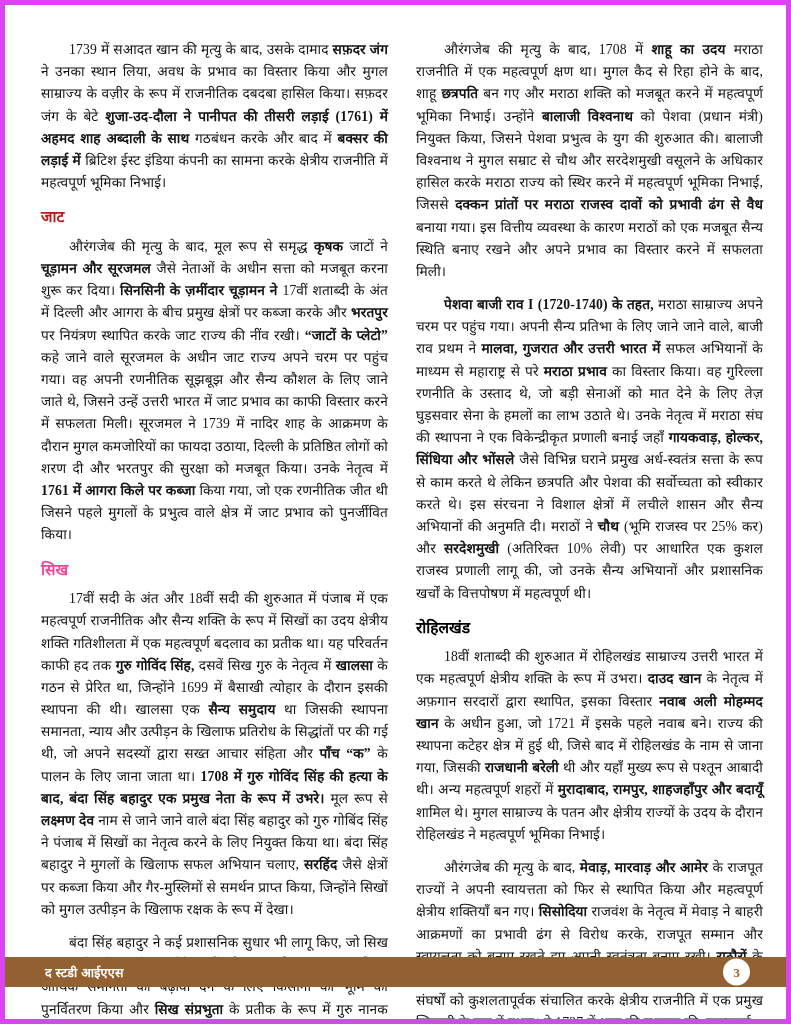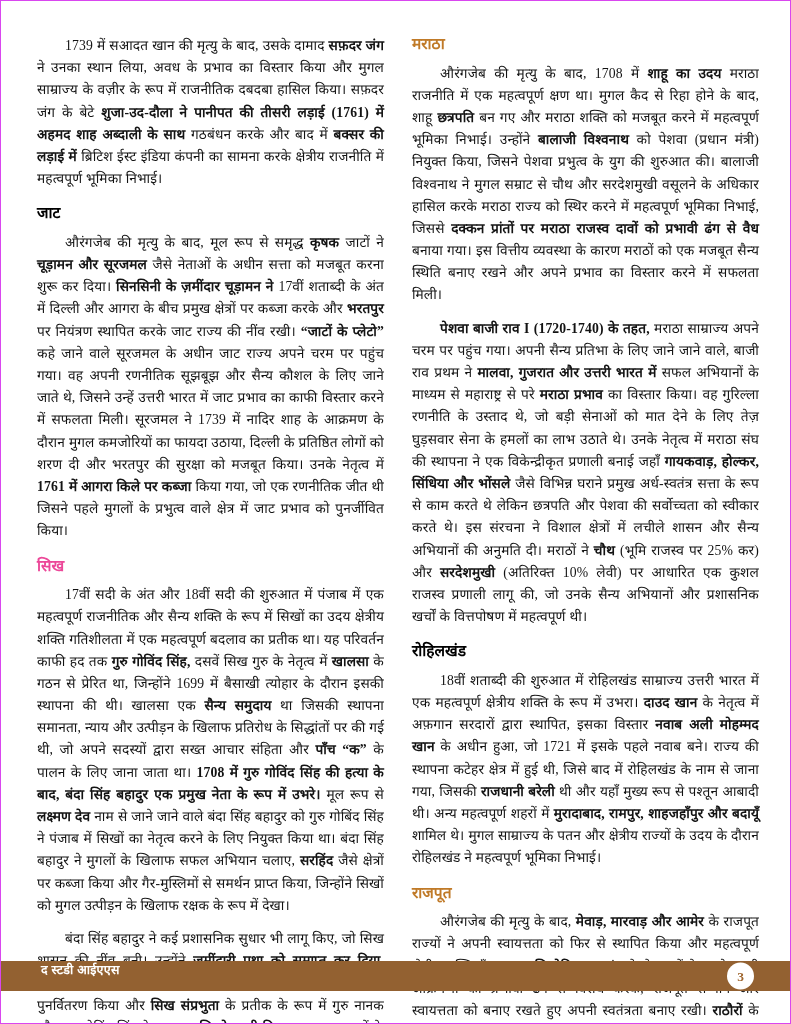--- a/index.html
+++ b/index.html
@@ -7,21 +7,21 @@
     margin: 0;
     padding: 0;
     background: #ffffff;
   }
   .page {
     position: relative;
     width: 791px;
     height: 1024px;
     background: #ffffff;
     box-sizing: border-box;
-    border: 1px solid #d946ef;
+    border: 5px solid #d946ef;
     overflow: hidden;
     font-family: "Liberation Serif", "DejaVu Serif", serif;
   }
   .content {
     position: absolute;
     left: 36px;
     top: 34px;
     width: 722px;
     height: 900px;
     display: flex;
@@ -56,20 +56,21 @@
     font-weight: bold;
   }
   .footer-bar {
     position: absolute;
     left: 0;
     right: 0;
     bottom: 32px;
     height: 30px;
     background: #936131;
     display: flex;
+    align-items: center;
   }
   .footer-brand {
     color: #ffffff;
     font-family: "Liberation Sans", "DejaVu Sans", sans-serif;
     font-size: 12.5px;
     font-weight: bold;
     margin-left: 40px;
     letter-spacing: 0.02em;
   }
   .page-number-badge {
@@ -94,39 +95,37 @@
 <body>
 
 <div class="page">
 
   <div class="content">
 
     <div class="column">
 
       <p class="body-text">1739 में सआदत खान की मृत्यु के बाद, उसके दामाद <b>सफ़दर जंग</b> ने उनका स्थान लिया, अवध के प्रभाव का विस्तार किया और मुगल साम्राज्य के वज़ीर के रूप में राजनीतिक दबदबा हासिल किया। सफ़दर जंग के बेटे <b>शुजा-उद-दौला ने पानीपत की तीसरी लड़ाई (1761) में अहमद शाह अब्दाली के साथ</b> गठबंधन करके और बाद में <b>बक्सर की लड़ाई में</b> ब्रिटिश ईस्ट इंडिया कंपनी का सामना करके क्षेत्रीय राजनीति में महत्वपूर्ण भूमिका निभाई।</p>
 
-      <h2 class="section-heading" style="color: #000000;">जाट</h2>
+      <h2 class="section-heading" style="color: #b91c1c;">जाट</h2>
       <p class="body-text">औरंगजेब की मृत्यु के बाद, मूल रूप से समृद्ध <b>कृषक</b> जाटों ने <b>चूड़ामन और सूरजमल</b> जैसे नेताओं के अधीन सत्ता को मजबूत करना शुरू कर दिया। <b>सिनसिनी के ज़मींदार चूड़ामन ने</b> 17वीं शताब्दी के अंत में दिल्ली और आगरा के बीच प्रमुख क्षेत्रों पर कब्जा करके और <b>भरतपुर</b> पर नियंत्रण स्थापित करके जाट राज्य की नींव रखी। <b>“जाटों के प्लेटो”</b> कहे जाने वाले सूरजमल के अधीन जाट राज्य अपने चरम पर पहुंच गया। वह अपनी रणनीतिक सूझबूझ और सैन्य कौशल के लिए जाने जाते थे, जिसने उन्हें उत्तरी भारत में जाट प्रभाव का काफी विस्तार करने में सफलता मिली। सूरजमल ने 1739 में नादिर शाह के आक्रमण के दौरान मुगल कमजोरियों का फायदा उठाया, दिल्ली के प्रतिष्ठित लोगों को शरण दी और भरतपुर की सुरक्षा को मजबूत किया। उनके नेतृत्व में <b>1761 में आगरा किले पर कब्जा</b> किया गया, जो एक रणनीतिक जीत थी जिसने पहले मुगलों के प्रभुत्व वाले क्षेत्र में जाट प्रभाव को पुनर्जीवित किया।</p>
 
       <h2 class="section-heading" style="color: #ec4899;">सिख</h2>
       <p class="body-text">17वीं सदी के अंत और 18वीं सदी की शुरुआत में पंजाब में एक महत्वपूर्ण राजनीतिक और सैन्य शक्ति के रूप में सिखों का उदय क्षेत्रीय शक्ति गतिशीलता में एक महत्वपूर्ण बदलाव का प्रतीक था। यह परिवर्तन काफी हद तक <b>गुरु गोविंद सिंह,</b> दसवें सिख गुरु के नेतृत्व में <b>खालसा</b> के गठन से प्रेरित था, जिन्होंने 1699 में बैसाखी त्योहार के दौरान इसकी स्थापना की थी। खालसा एक <b>सैन्य समुदाय</b> था जिसकी स्थापना समानता, न्याय और उत्पीड़न के खिलाफ प्रतिरोध के सिद्धांतों पर की गई थी, जो अपने सदस्यों द्वारा सख्त आचार संहिता और <b>पाँच “क”</b> के पालन के लिए जाना जाता था। <b>1708 में गुरु गोविंद सिंह की हत्या के बाद, बंदा सिंह बहादुर एक प्रमुख नेता के रूप में उभरे।</b> मूल रूप से <b>लक्ष्मण देव</b> नाम से जाने जाने वाले बंदा सिंह बहादुर को गुरु गोबिंद सिंह ने पंजाब में सिखों का नेतृत्व करने के लिए नियुक्त किया था। बंदा सिंह बहादुर ने मुगलों के खिलाफ सफल अभियान चलाए, <b>सरहिंद</b> जैसे क्षेत्रों पर कब्जा किया और गैर-मुस्लिमों से समर्थन प्राप्त किया, जिन्होंने सिखों को मुगल उत्पीड़न के खिलाफ रक्षक के रूप में देखा।</p>
       <p class="body-text">बंदा सिंह बहादुर ने कई प्रशासनिक सुधार भी लागू किए, जो सिख शासन की नींव बनी। उन्होंने <b>जमींदारी प्रथा को समाप्त कर दिया,</b> आर्थिक समानता को बढ़ावा देने के लिए किसानों को भूमि का पुनर्वितरण किया और <b>सिख संप्रभुता</b> के प्रतीक के रूप में गुरु नानक और गुरु गोबिंद सिंह के नाम पर <b>सिक्के जारी किए।</b> इन सफलताओं के बावजूद, बंदा को लगातार मुगलों के हमलों का सामना करना पड़ा और अंततः  इस अवधि ने महाराजा रणजीत सिंह जैसे नेताओं के तहत भविष्य के एकीकरण के लिए मंच तैयार किया, जिन्होंने बाद में पंजाब में सिख शक्ति को एक दुर्जेय साम्राज्य में समेकित किया।</p>
 
     </div>
 
     <div class="column">
 
-      <h2 class="section-heading" style="color: rgb(192, 122, 40);">मराठा</h2>
       <p class="body-text">औरंगजेब की मृत्यु के बाद, 1708 में <b>शाहू का उदय</b> मराठा राजनीति में एक महत्वपूर्ण क्षण था। मुगल कैद से रिहा होने के बाद, शाहू <b>छत्रपति</b> बन गए और मराठा शक्ति को मजबूत करने में महत्वपूर्ण भूमिका निभाई। उन्होंने <b>बालाजी विश्वनाथ</b> को पेशवा (प्रधान मंत्री) नियुक्त किया, जिसने पेशवा प्रभुत्व के युग की शुरुआत की। बालाजी विश्वनाथ ने मुगल सम्राट से चौथ और सरदेशमुखी वसूलने के अधिकार हासिल करके मराठा राज्य को स्थिर करने में महत्वपूर्ण भूमिका निभाई, जिससे <b>दक्कन प्रांतों पर मराठा राजस्व दावों को प्रभावी ढंग से वैध</b> बनाया गया। इस वित्तीय व्यवस्था के कारण मराठों को एक मजबूत सैन्य स्थिति बनाए रखने और अपने प्रभाव का विस्तार करने में सफलता मिली।</p>
       <p class="body-text"><b>पेशवा बाजी राव I (1720-1740) के तहत,</b> मराठा साम्राज्य अपने चरम पर पहुंच गया। अपनी सैन्य प्रतिभा के लिए जाने जाने वाले, बाजी राव प्रथम ने <b>मालवा, गुजरात और उत्तरी भारत में</b> सफल अभियानों के माध्यम से महाराष्ट्र से परे <b>मराठा प्रभाव</b> का विस्तार किया। वह गुरिल्ला रणनीति के उस्ताद थे, जो बड़ी सेनाओं को मात देने के लिए तेज़ घुड़सवार सेना के हमलों का लाभ उठाते थे। उनके नेतृत्व में मराठा संघ की स्थापना ने एक विकेन्द्रीकृत प्रणाली बनाई जहाँ <b>गायकवाड़, होल्कर, सिंधिया और भोंसले</b> जैसे विभिन्न घराने प्रमुख अर्ध-स्वतंत्र सत्ता के रूप से काम करते थे लेकिन छत्रपति और पेशवा की सर्वोच्चता को स्वीकार करते थे। इस संरचना ने विशाल क्षेत्रों में लचीले शासन और सैन्य अभियानों की अनुमति दी। मराठों ने <b>चौथ</b> (भूमि राजस्व पर 25% कर) और <b>सरदेशमुखी</b> (अतिरिक्त 10% लेवी) पर आधारित एक कुशल राजस्व प्रणाली लागू की, जो उनके सैन्य अभियानों और प्रशासनिक खर्चों के वित्तपोषण में महत्वपूर्ण थी।</p>
 
       <h2 class="section-heading" style="color: #000000;">रोहिलखंड</h2>
       <p class="body-text">18वीं शताब्दी की शुरुआत में रोहिलखंड साम्राज्य उत्तरी भारत में एक महत्वपूर्ण क्षेत्रीय शक्ति के रूप में उभरा। <b>दाउद खान</b> के नेतृत्व में अफ़गान सरदारों द्वारा स्थापित, इसका विस्तार <b>नवाब अली मोहम्मद खान</b> के अधीन हुआ, जो 1721 में इसके पहले नवाब बने। राज्य की स्थापना कटेहर क्षेत्र में हुई थी, जिसे बाद में रोहिलखंड के नाम से जाना गया, जिसकी <b>राजधानी बरेली</b> थी और यहाँ मुख्य रूप से पश्तून आबादी थी। अन्य महत्वपूर्ण शहरों में <b>मुरादाबाद, रामपुर, शाहजहाँपुर और बदायूँ</b> शामिल थे। मुगल साम्राज्य के पतन और क्षेत्रीय राज्यों के उदय के दौरान रोहिलखंड ने महत्वपूर्ण भूमिका निभाई।</p>
 
-      <h2 class="section-heading" style="color: rgb(192, 122, 40);">राजपूत</h2>
       <p class="body-text">औरंगजेब की मृत्यु के बाद, <b>मेवाड़, मारवाड़ और आमेर</b> के राजपूत राज्यों ने अपनी स्वायत्तता को फिर से स्थापित किया और महत्वपूर्ण क्षेत्रीय शक्तियाँ बन गए। <b>सिसोदिया</b> राजवंश के नेतृत्व में मेवाड़ ने बाहरी आक्रमणों का प्रभावी ढंग से विरोध करके, राजपूत सम्मान और स्वायत्तता को बनाए रखते हुए अपनी स्वतंत्रता बनाए रखी। <b>राठौरों</b> के नेतृत्व में मारवाड़, अपने प्रभाव का विस्तार करने के लिए गठबंधनों और संघर्षों को कुशलतापूर्वक संचालित करके क्षेत्रीय राजनीति में एक प्रमुख खिलाड़ी के रूप में उभरा।  ने 1727 में  शहर की स्थापना की, महत्वपूर्ण</p>
 
     </div>
 
   </div>
 
   <div class="footer-bar" style="background: rgb(147, 97, 49);">
     <span class="footer-brand">द स्टडी आईएएस</span>
     <span class="page-number-badge" style="color: rgb(160, 103, 47);">3</span>
   </div>

